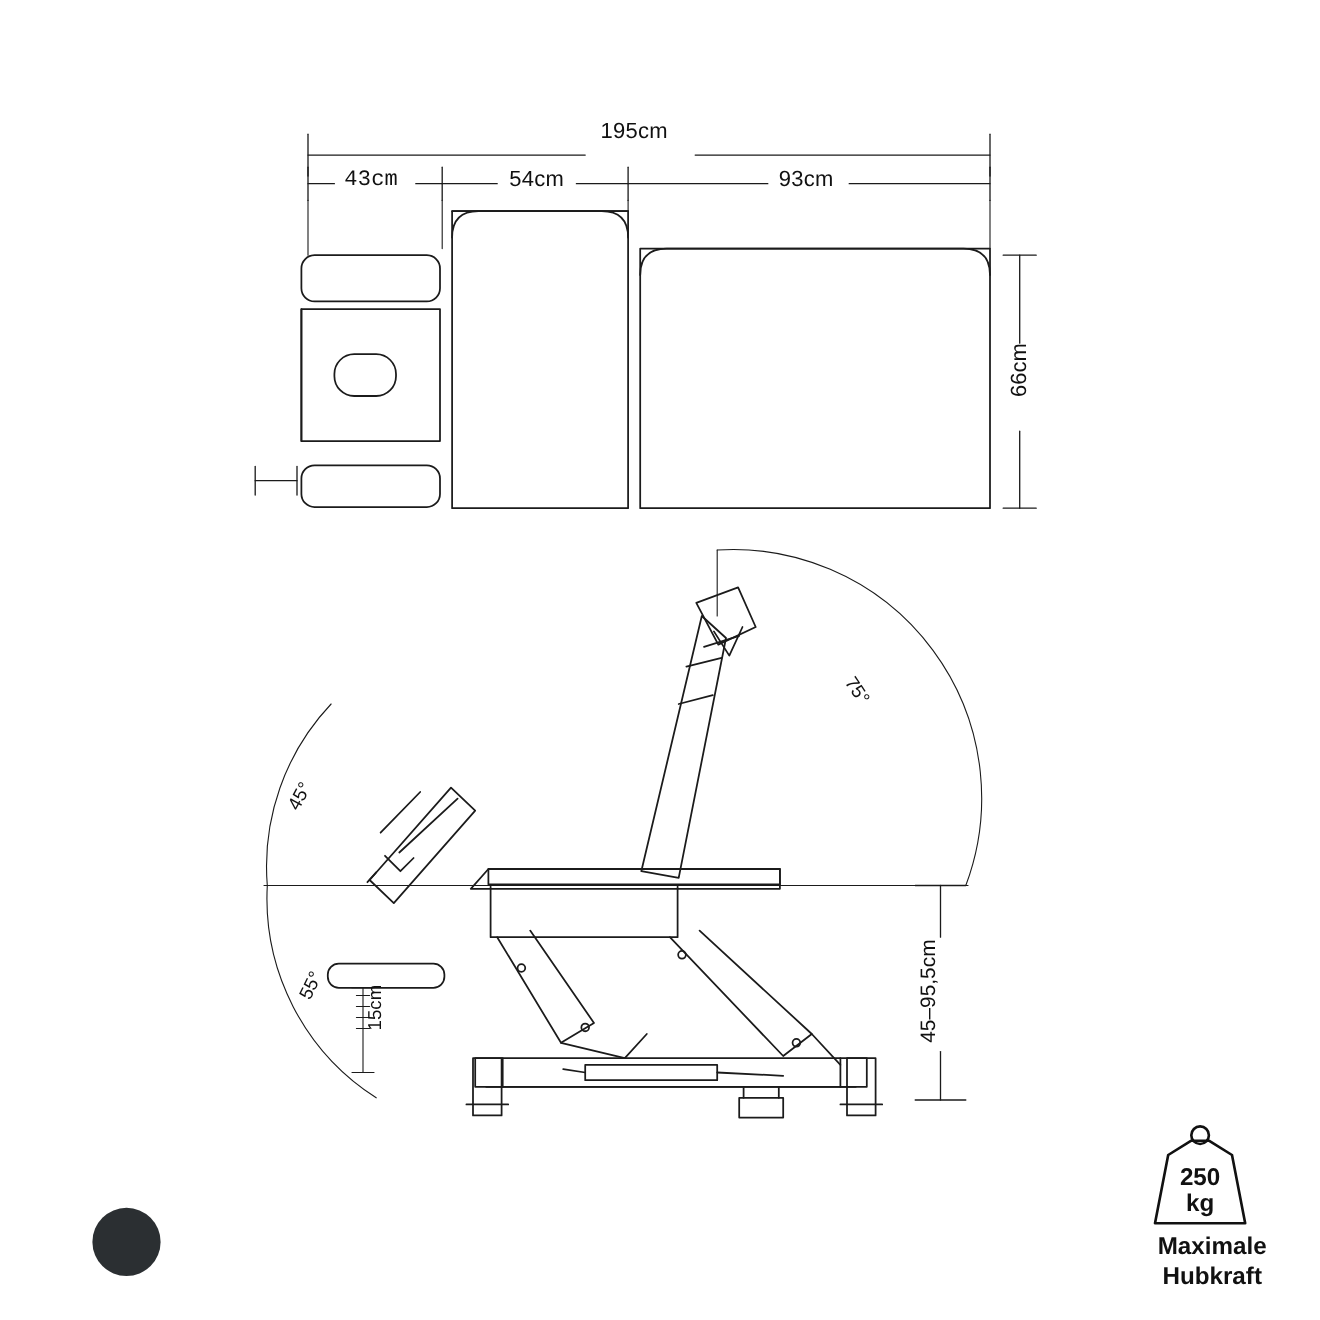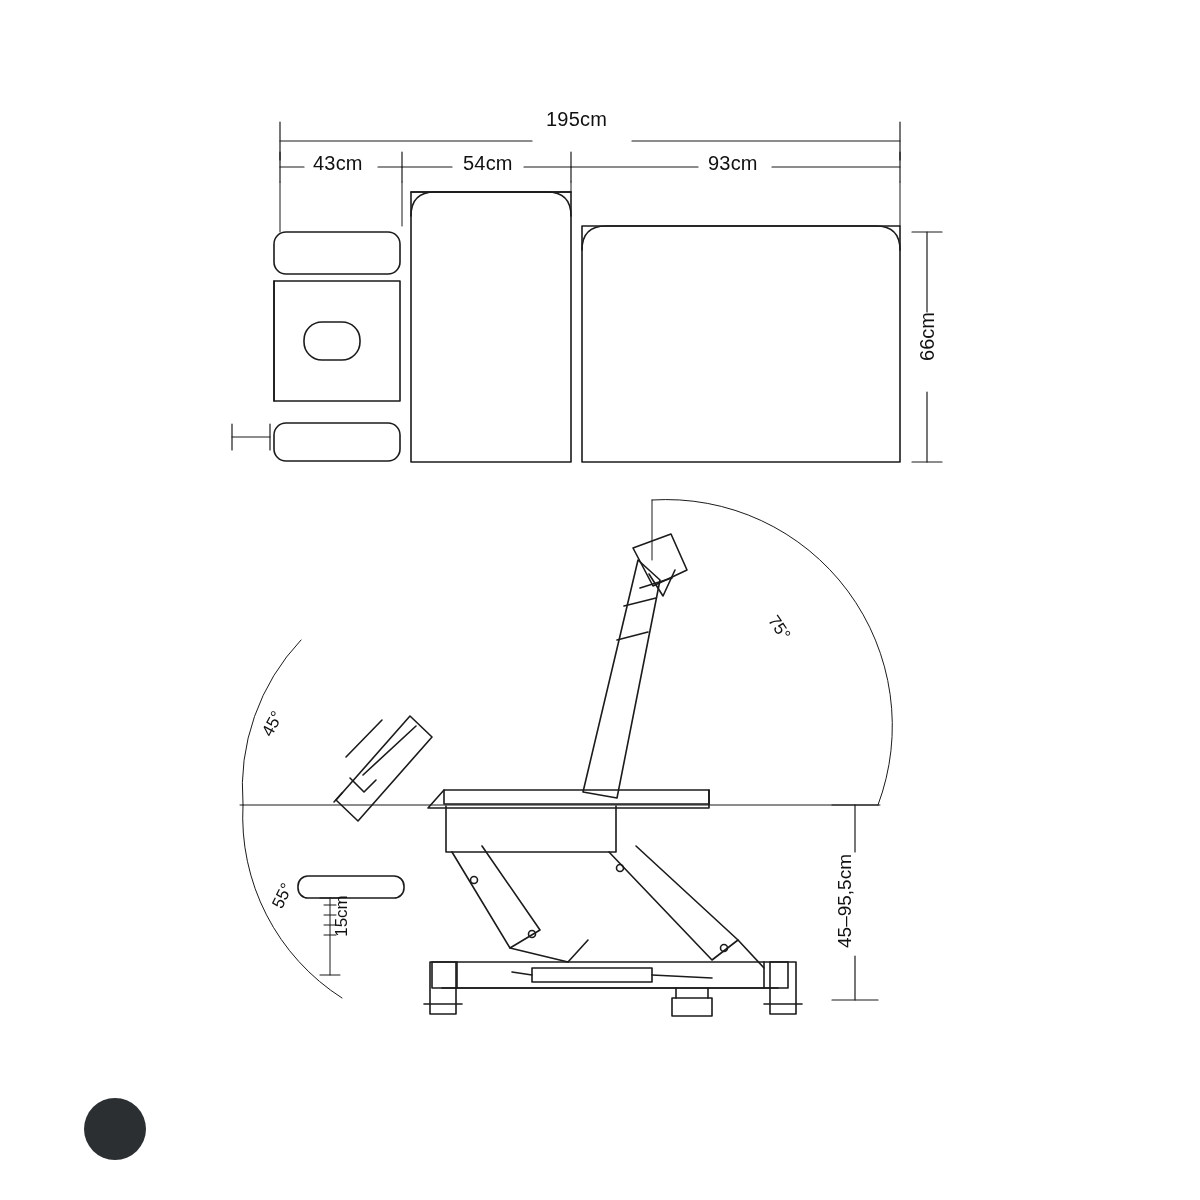--- a/index.html
+++ b/index.html
@@ -253,34 +253,48 @@
         <line x1="820" y1="1000" x2="866" y2="1000"></line>
         <line x1="843" y1="805" x2="843" y2="852"></line>
         <line x1="843" y1="956" x2="843" y2="1000"></line>
       </g>
 
     </g>
   </svg>
 
   <div class="label dim" style="left:534px; top:108px;">195cm</div>
 
-  <div class="label dim" style="left:301px; top:152px;">43cm</div>
+  <div class="label dim" style="left:301px; top:152px;font-family:Liberation Mono, monospace;">43cm</div>
 
   <div class="label dim" style="left:451px; top:152px;text-align:right;">54cm</div>
 
   <div class="label dim" style="left:696px; top:152px;">93cm</div>
 
   <div class="label dim-vert" style="left:879px; top:325px; width:72px; text-align:center;">66cm</div>
 
   <div class="label ang" style="left:754px; top:618px; transform:rotate(56deg);">75°</div>
 
   <div class="label ang" style="left:248px; top:714px; transform:rotate(-62deg);">45°</div>
 
   <div class="label ang" style="left:258px; top:886px; transform:rotate(-64deg);">55°</div>
 
   <div class="label" style="left:309px; top:906px; font-size:17px; transform:rotate(-90deg); transform-origin:50% 50%;">15cm</div>
 
   <div class="label" style="left:786px; top:890px; font-size:19px; transform:rotate(-90deg); transform-origin:50% 50%;">45–95,5cm</div>
 
+  <div id="badge">
+    <svg width="140" height="100" viewBox="0 0 140 100" style="position:absolute;left:0;top:0;">
+      <g fill="none" stroke="#111111" stroke-width="2.4" stroke-linejoin="round">
+        <circle cx="59" cy="12" r="8"></circle>
+        <path d="M51 17 L30 30 L18 92 L100 92 L88 30 L67 17 Z"></path>
+      </g>
+    </svg>
+    <div class="wt-num">250</div>
+    <div class="wt-unit">kg</div>
+    <div class="cap">
+      <div>Maximale</div>
+      <div>Hubkraft</div>
+    </div>
+  </div>
 
   <div id="swatch" style="background: rgb(43, 47, 50);"></div>
 
 </div>
 
 </body></html>

